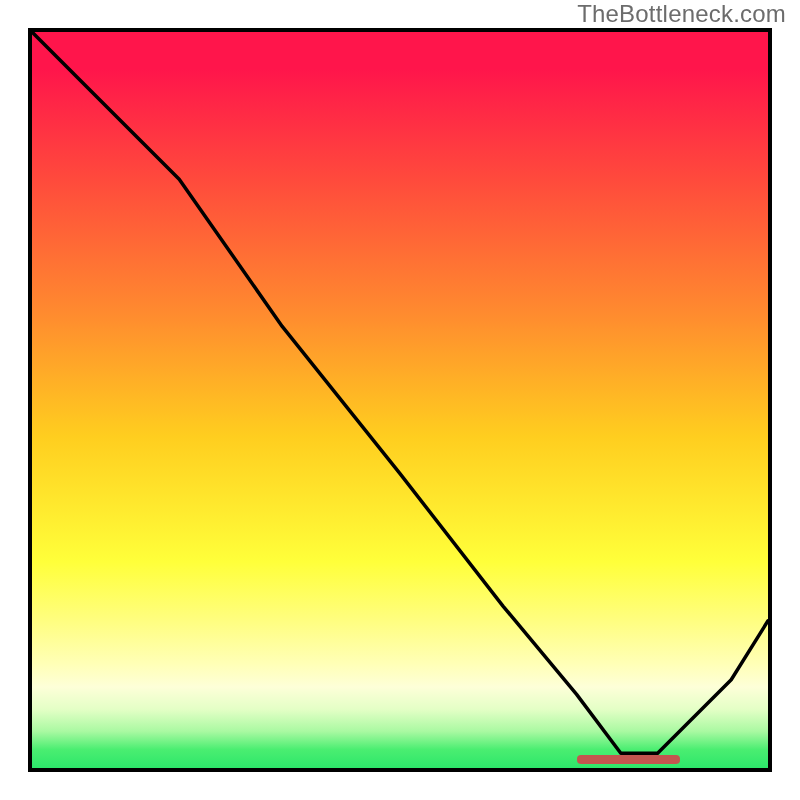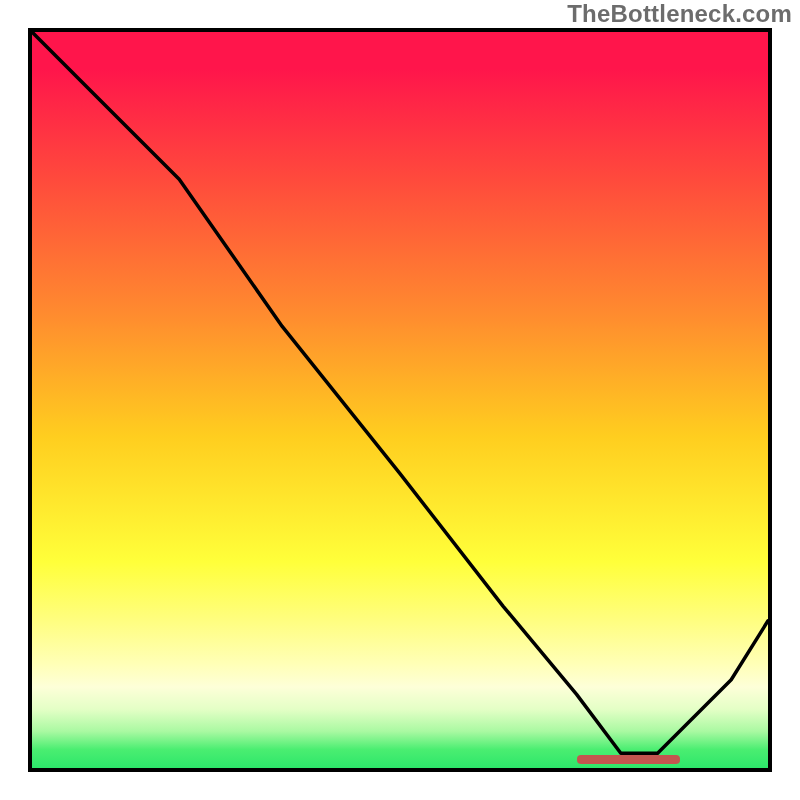--- a/index.html
+++ b/index.html
@@ -12,23 +12,23 @@
     overflow: hidden;
   }
   .frame {
     position: relative;
     width: 800px;
     height: 800px;
   }
   .watermark {
     position: absolute;
     top: 0;
-    right: 8px;
+    right: 14px;
     font-size: 24px;
-    font-weight: 700;
+    font-weight: 400;
     color: #6c6c6c;
     letter-spacing: 0.2px;
     user-select: none;
   }
   .plot-outer {
     position: absolute;
     left: 28px;
     top: 28px;
     width: 744px;
     height: 744px;

